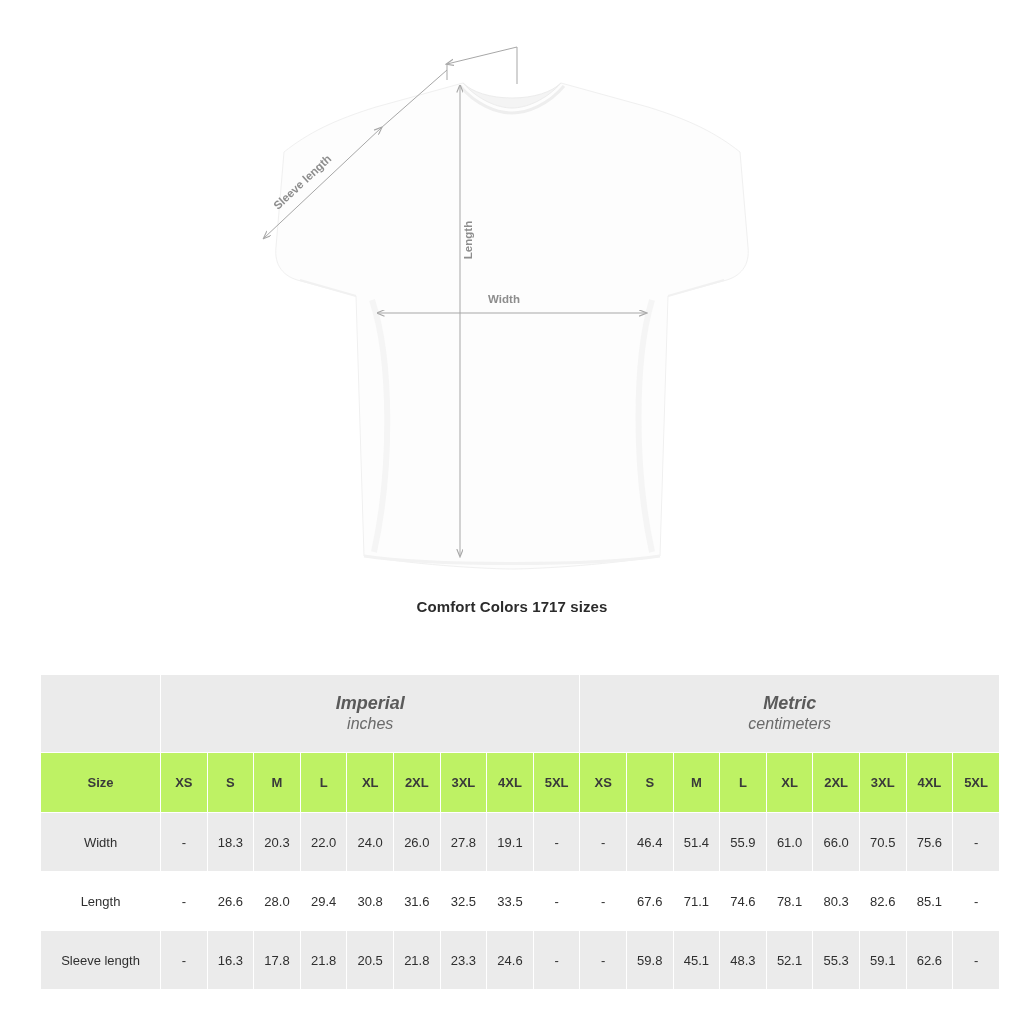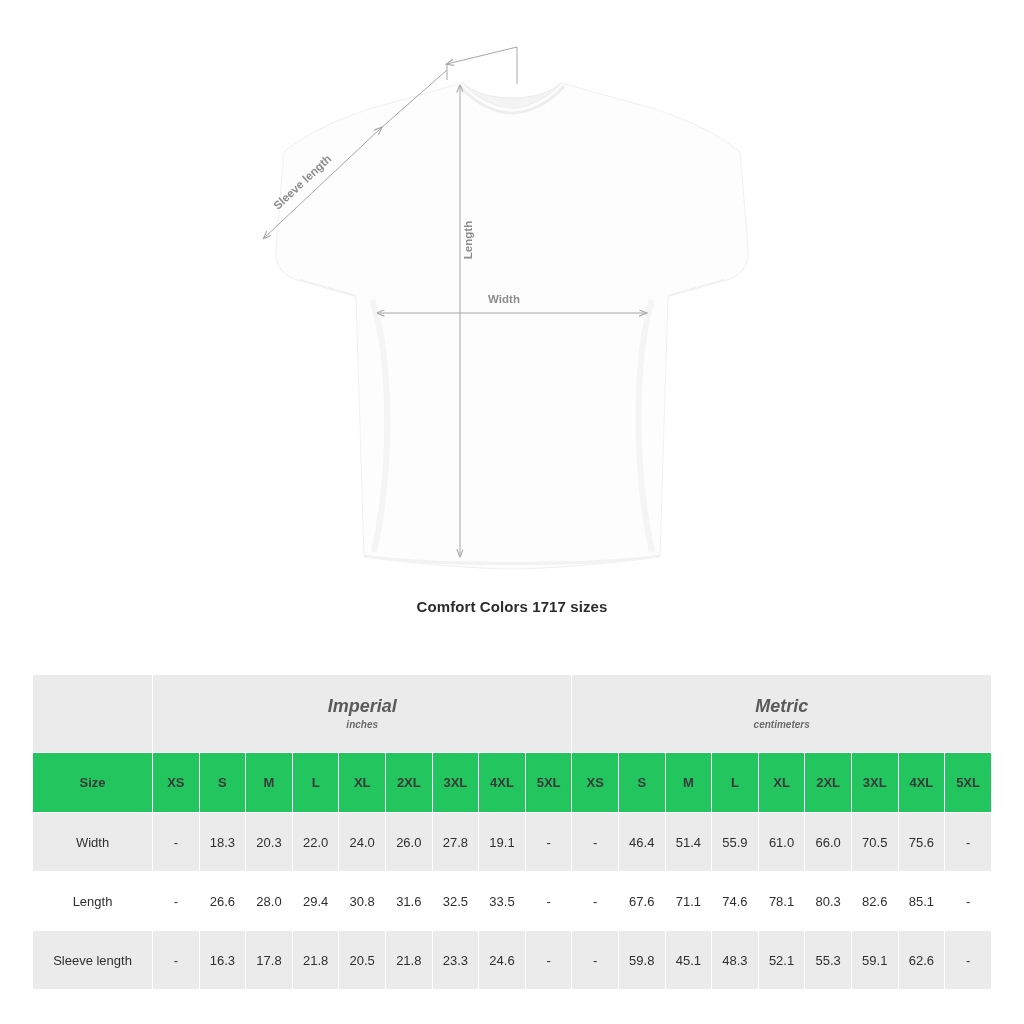--- a/index.html
+++ b/index.html
@@ -47,21 +47,21 @@
   #chart-note {
     font-size: 12.5px;
     font-style: italic;
     color: #4a4a4a;
     margin-top: 12px;
   }
 
   
   #size-table-wrap {
     position: absolute;
-    left: 32px;
+    left: 40px;
     top: 674px;
     width: 960px;
   }
   table.size-table {
     width: 960px;
     border-collapse: collapse;
     table-layout: fixed;
   }
   table.size-table td, table.size-table th {
     border: 1px solid #ffffff;
@@ -77,29 +77,28 @@
     padding: 0;
   }
   .unit-name {
     font-size: 18px;
     font-style: italic;
     font-weight: bold;
     color: #5a5a5a;
     line-height: 1.1;
   }
   .unit-sub {
-    font-size: 10px;
+    font-size: 16px;
     font-style: italic;
     color: #6a6a6a;
     margin-top: 2px;
-    font-weight: bold;
   }
   
   tr.size-row td {
-    background: #22c55e;
+    background: #bef264;
     height: 60px;
     font-size: 13px;
     font-weight: bold;
     color: #3a3a3a;
   }
   tr.size-row td.rowlabel {
     font-size: 13px;
     font-weight: bold;
   }
   

